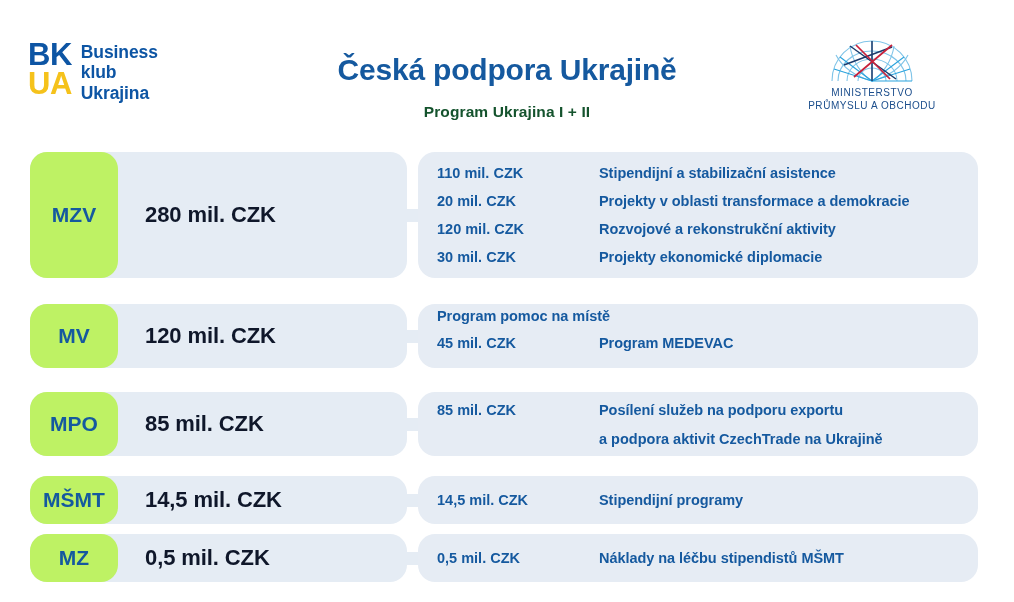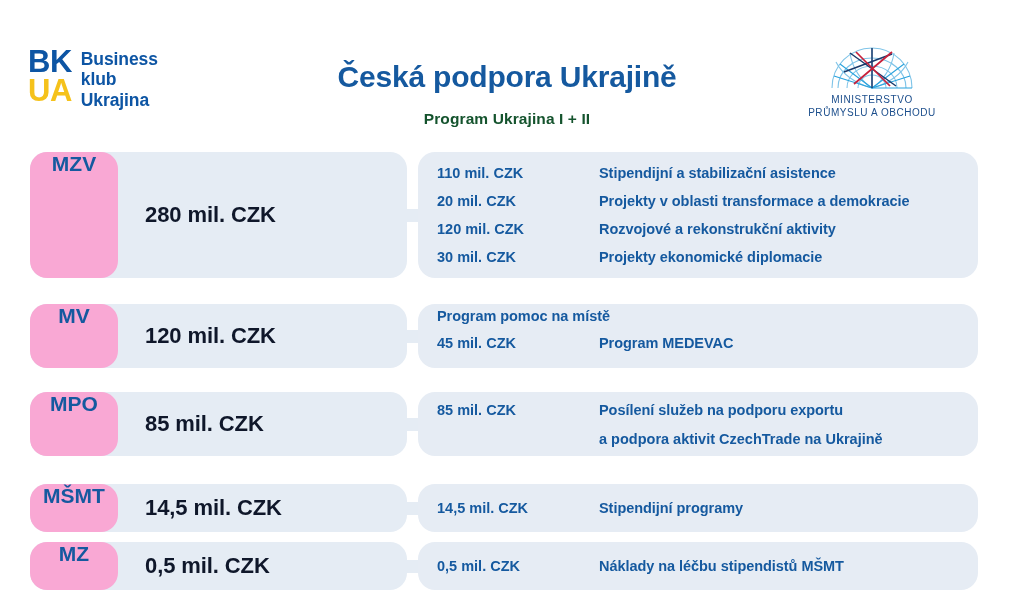--- a/index.html
+++ b/index.html
@@ -14,21 +14,21 @@
     position: relative;
     overflow: hidden;
     font-family: "Liberation Sans", sans-serif;
     color: #15599f;
     -webkit-font-smoothing: antialiased;
   }
 
   
   .header {
     position: absolute;
-    left: 0; top: 12px;
+    left: 0; top: 5px;
     width: 964px;
     height: 145px;
   }
 
   
   .bkua-logo {
     position: absolute;
     left: 28px;
     top: 36px;
     display: flex;
@@ -121,23 +121,24 @@
     align-items: center;
     flex: none;
     margin-left: 30px;
   }
   .chip {
     position: absolute;
     left: 0;
     top: 0;
     bottom: 0;
     width: 88px;
-    background: #f9a8d4;
+    background: #bef264;
     border-radius: 17px;
     display: flex;
+    align-items: center;
     justify-content: center;
   }
   .chip-label {
     font-size: 21px;
     font-weight: 700;
     color: #15599f;
     letter-spacing: 0px;
   }
   .amount {
     margin-left: 115px;
@@ -205,21 +206,21 @@
   .row-h2 .detail:last-child { margin-bottom: 14px; }
 
   .row-h3 .left-card, .row-h3 .right-card { height: 64px; }
   .row-h3 .detail-desc-cont { margin-top: 13px; }
 
   .row-h4 .left-card, .row-h4 .right-card { height: 48px; }
   .row-h5 .left-card, .row-h5 .right-card { height: 48px; }
 
   .row-h1 { margin-bottom: 26px; }
   .row-h2 { margin-bottom: 24px; }
-  .row-h3 { margin-bottom: 28px; }
+  .row-h3 { margin-bottom: 20px; }
   .row-h4 { margin-bottom: 10px; }
 </style>
 </head>
 <body>
 
 <div class="header">
 
   <div class="bkua-logo">
     <div class="bkua-mark">
       <span class="bkua-bk">BK</span>

